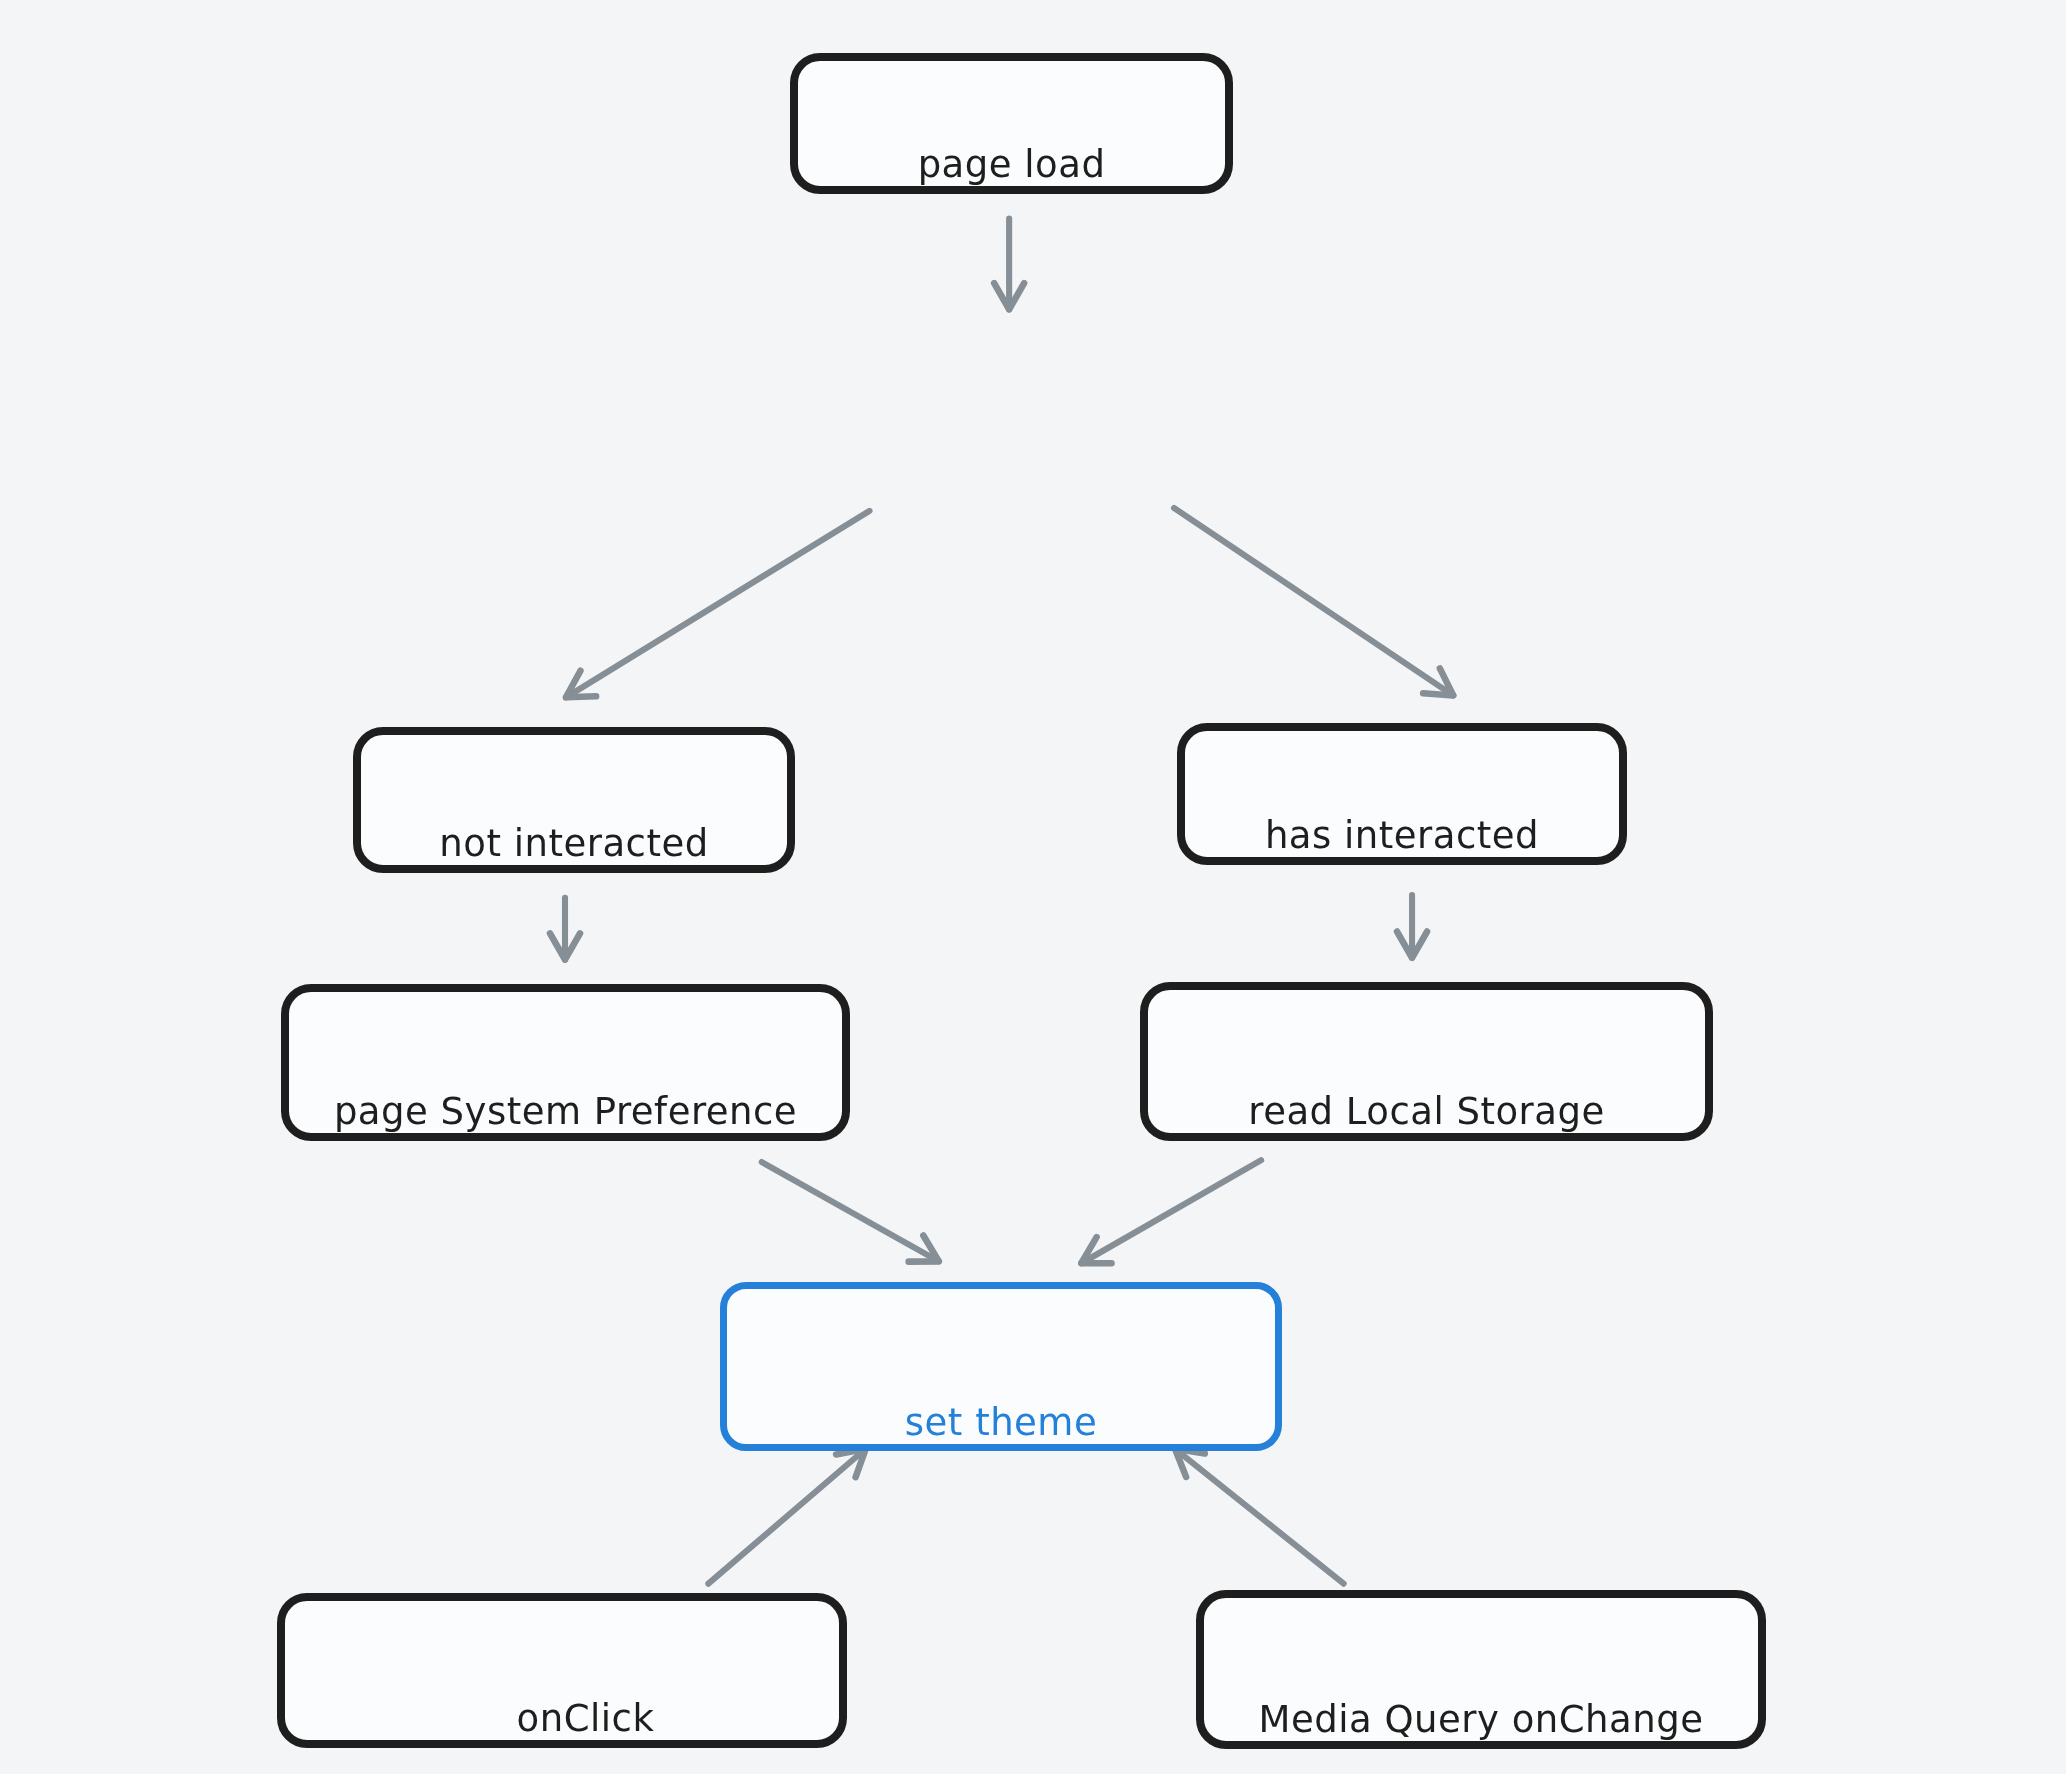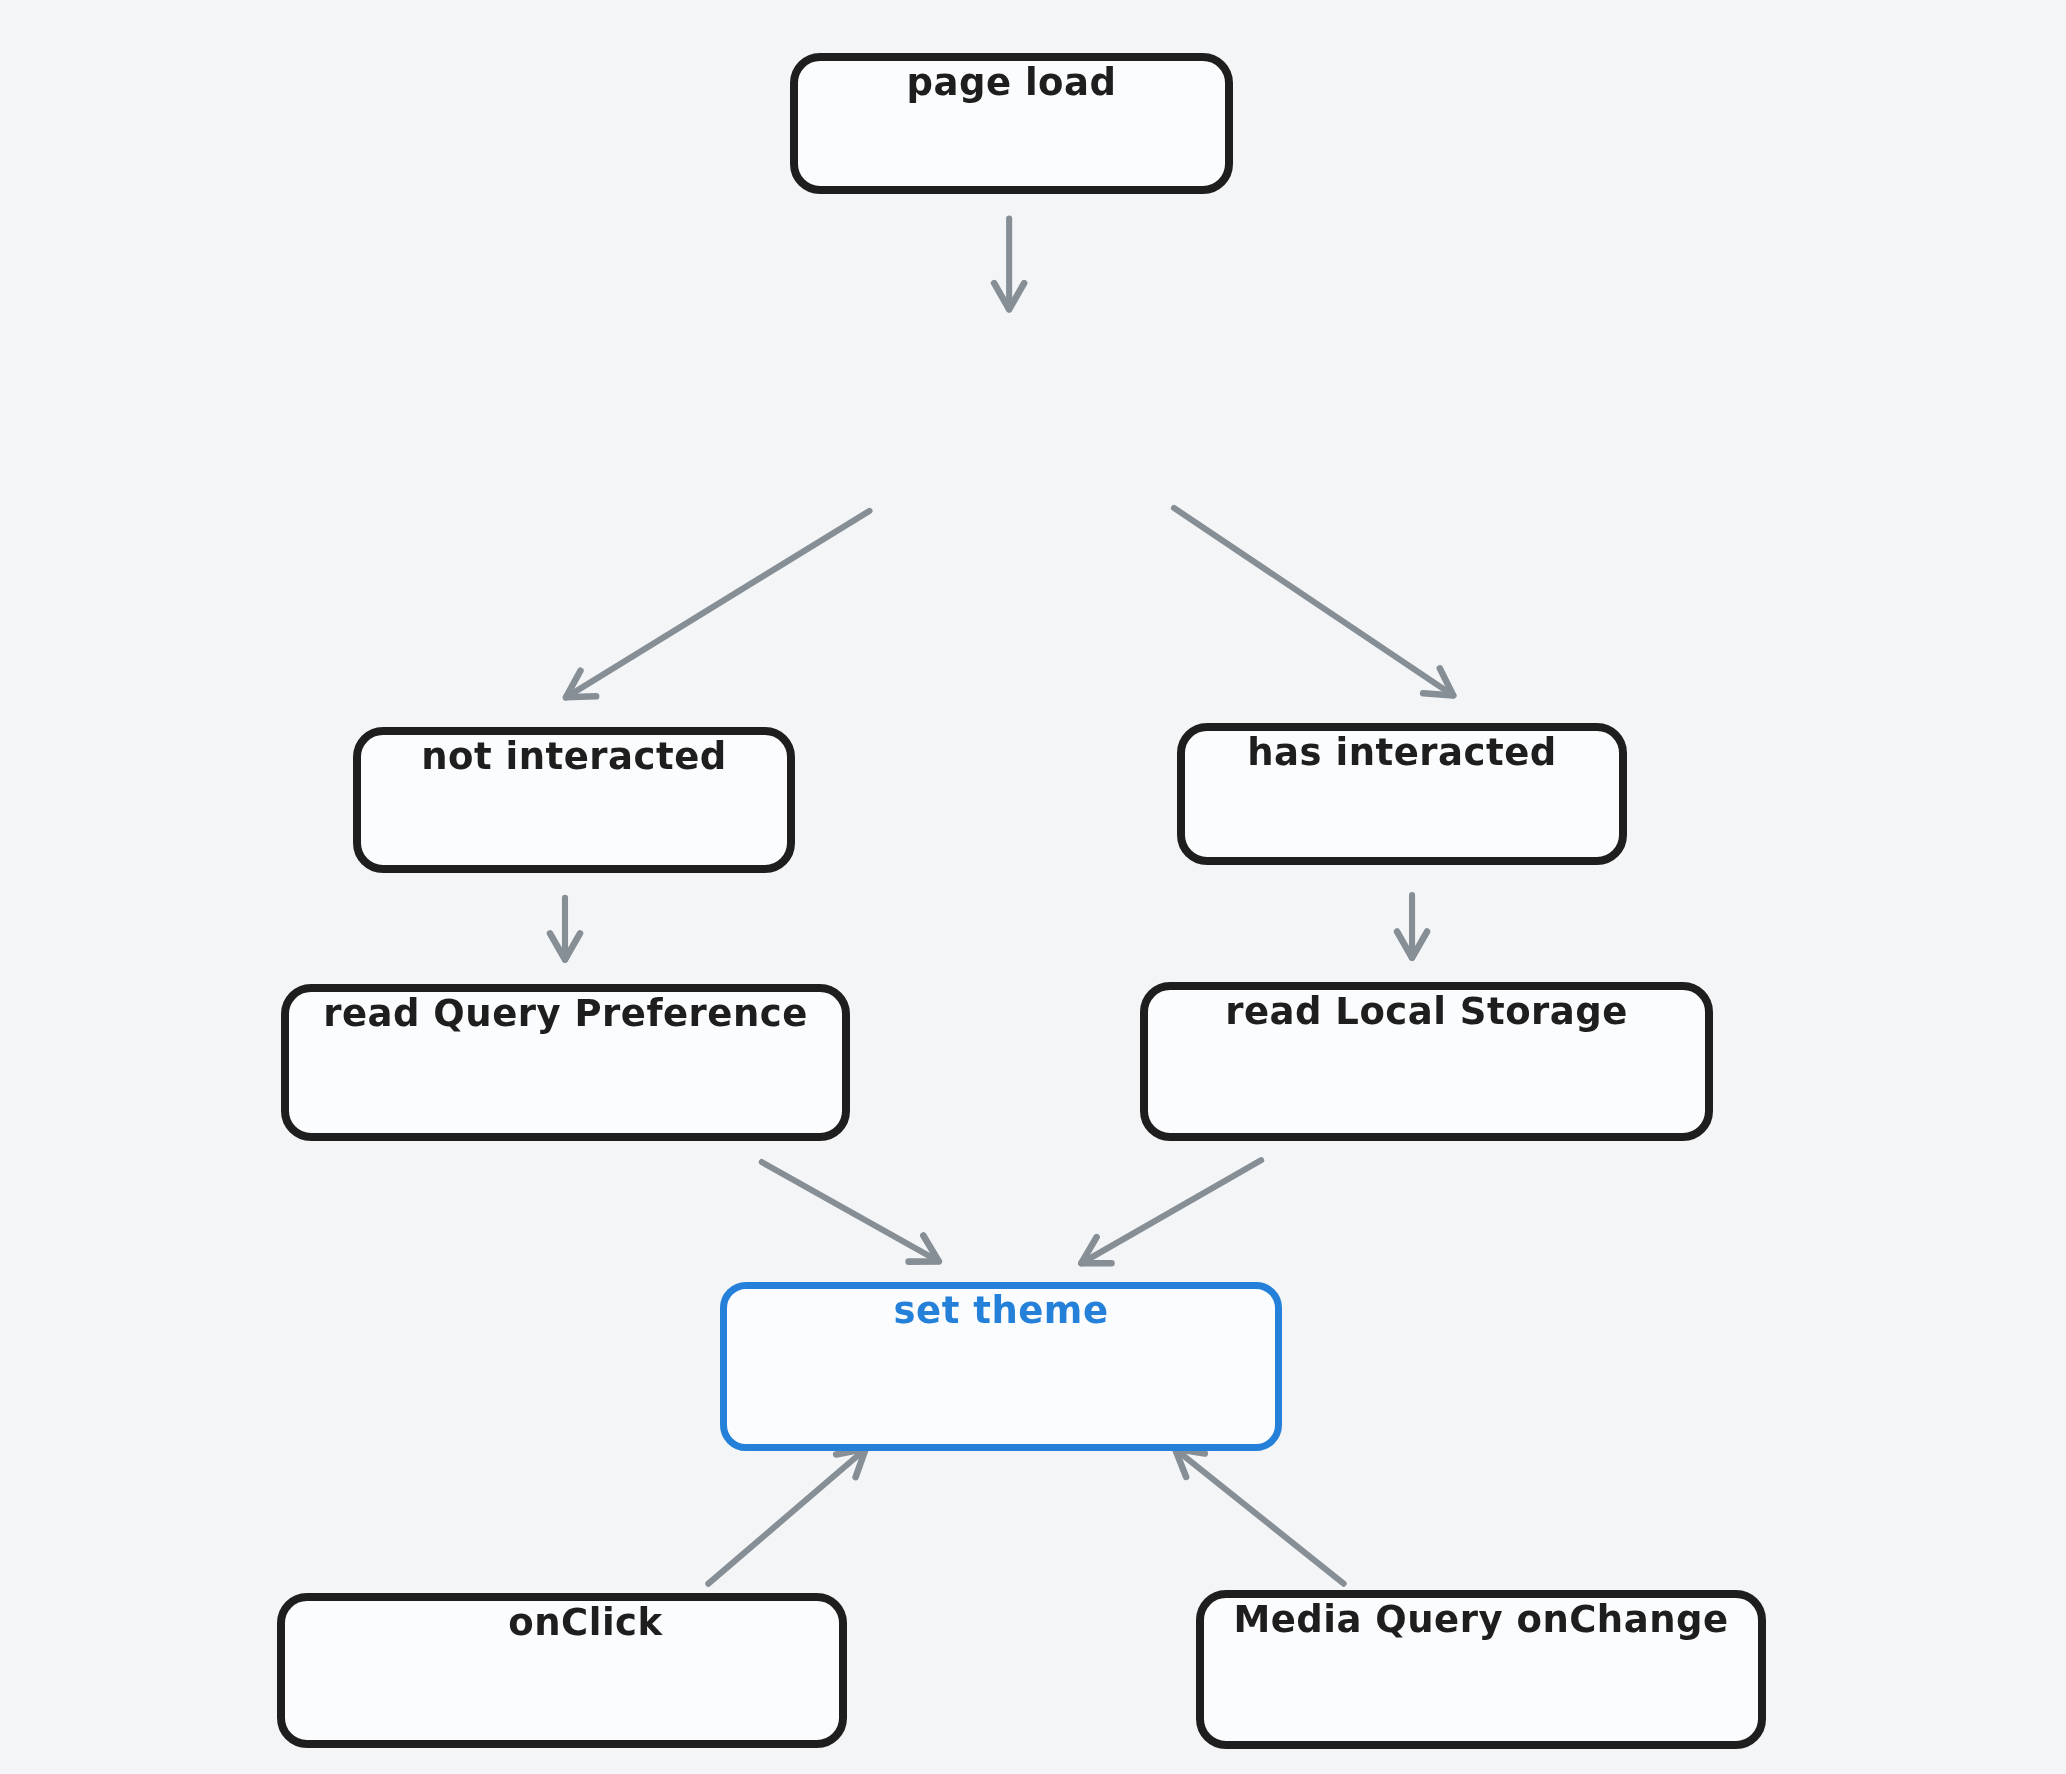--- a/index.html
+++ b/index.html
@@ -18,25 +18,25 @@
     position: absolute; left: 0; top: 0;
     width: 2067px; height: 1775px;
   }
   .node {
     position: absolute;
     box-sizing: border-box;
     border: 8.4px solid #1e1e1e;
     border-radius: 30px;
     background: #fbfcfd;
     display: flex;
-    align-items: flex-start;
+    align-items: flex-end;
     justify-content: center;
     color: #1e1e1e;
     font-size: 37px;
-    font-weight: 700;
+    font-weight: 400;
     letter-spacing: 0.5px;
     white-space: nowrap;
     cursor: pointer;
   }
   .node--accent {
     border-color: #2480d8;
     color: #2480d8;
     border-width: 7.5px;
     border-radius: 26px;
   }
@@ -72,21 +72,21 @@
 
   <div class="node" style="left:353px; top:727px; width:442px; height:146px;">
     <span>not interacted</span>
   </div>
 
   <div class="node" style="left:1177px; top:723px; width:450px; height:142px;">
     <span>has interacted</span>
   </div>
 
   <div class="node" style="left:281px; top:984px; width:569px; height:157px;">
-    <span>read Query Preference</span>
+    <span>page System Preference</span>
   </div>
 
   <div class="node" style="left:1140px; top:982px; width:573px; height:159px;">
     <span>read Local Storage</span>
   </div>
 
   <div class="node node--accent" style="left:720px; top:1282px; width:562px; height:169px;">
     <span>set theme</span>
   </div>
 

